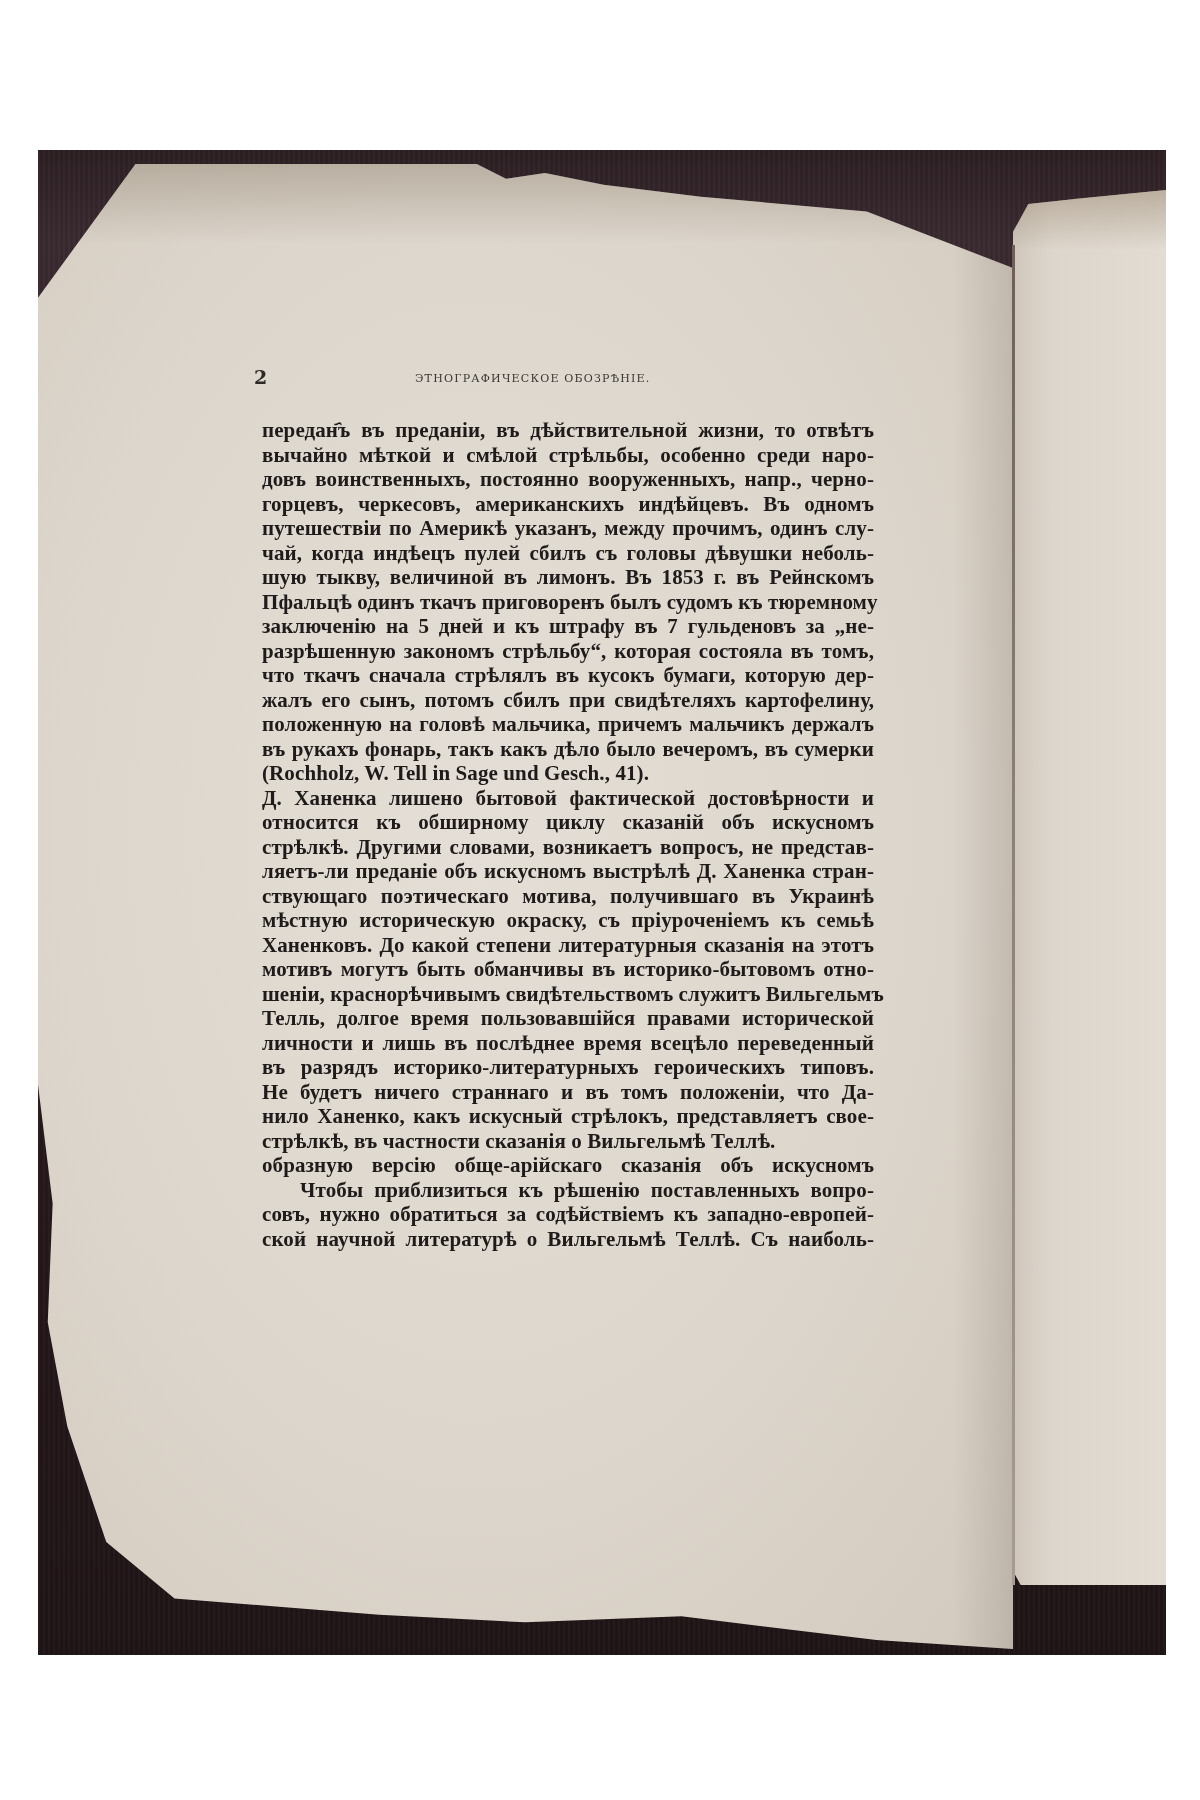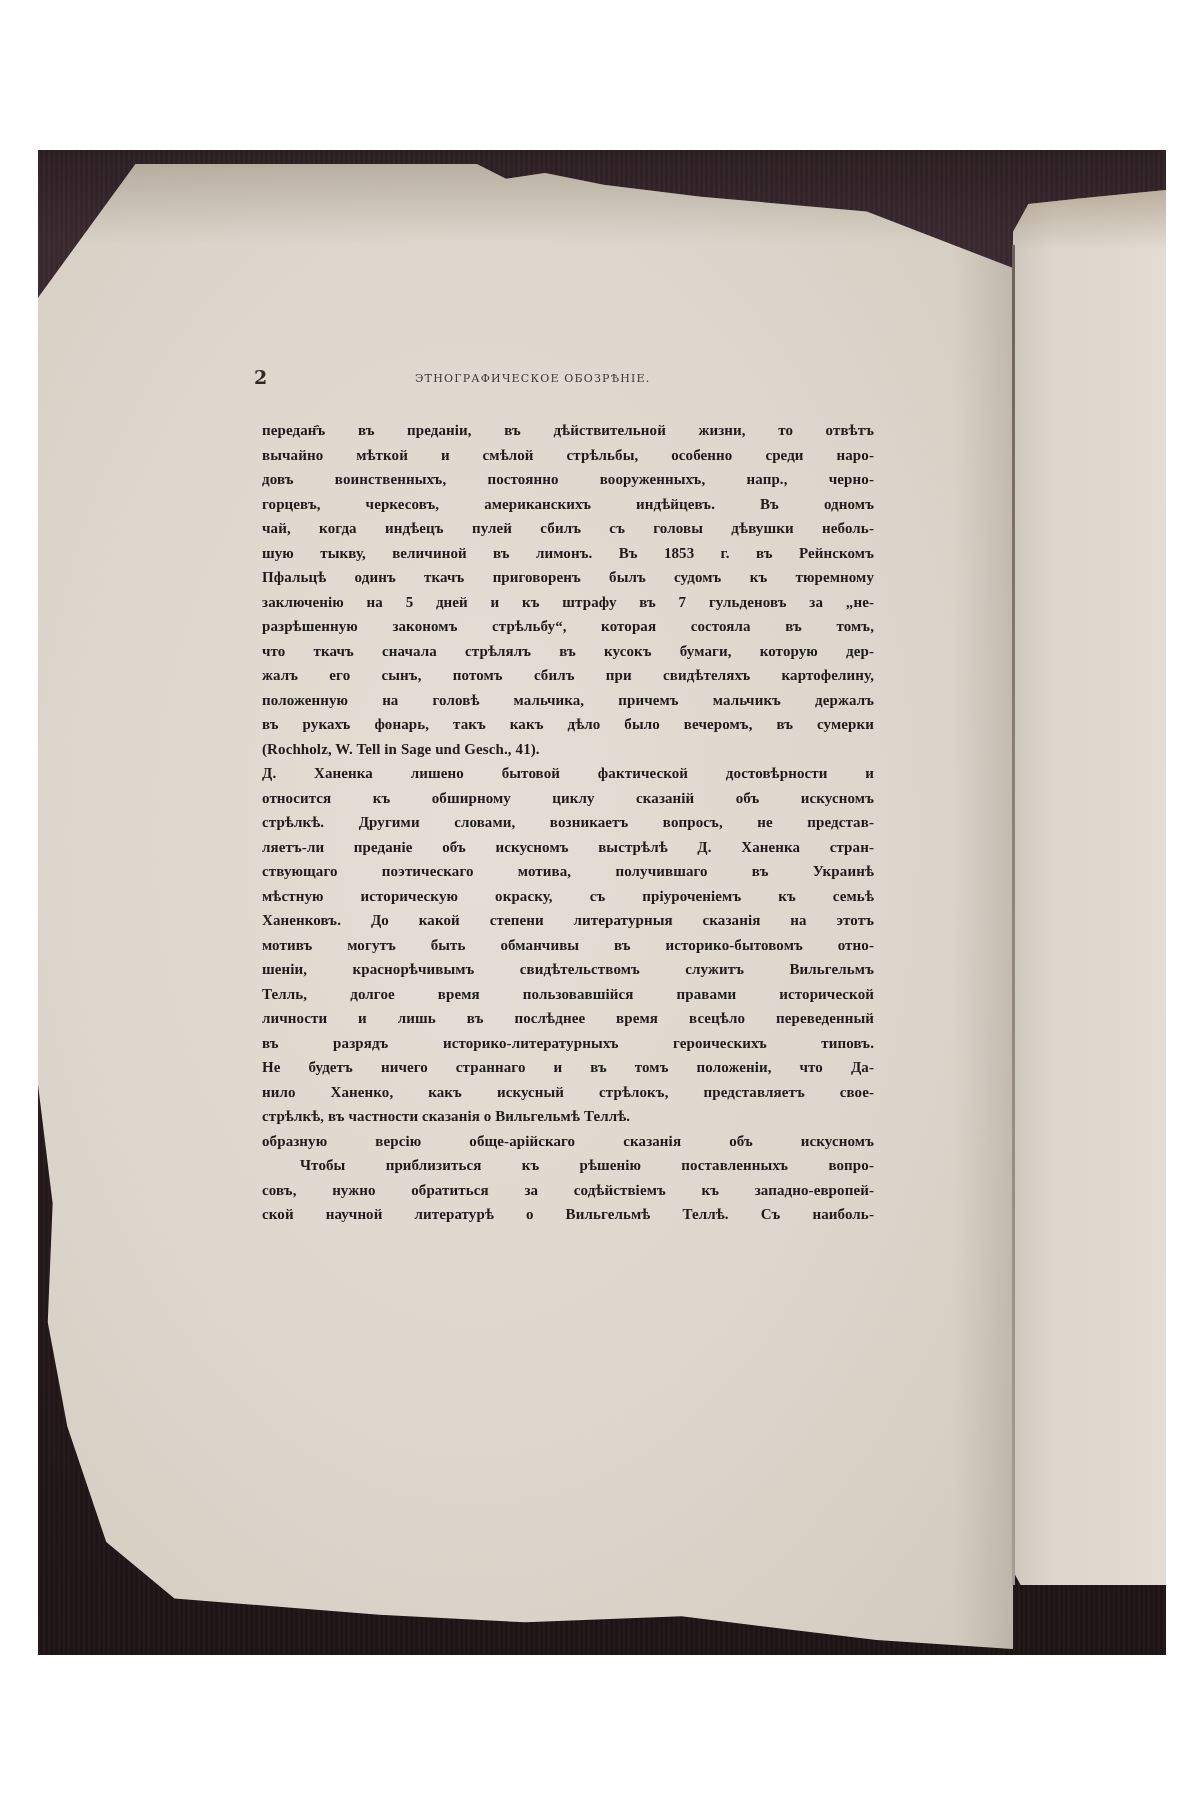--- a/index.html
+++ b/index.html
@@ -51,21 +51,21 @@
     .running-head {
       position: absolute; left: 250px; top: 372px; width: 620px; height: 24px;
       font-family: "DejaVu Serif", serif; color: #2d2a28;
     }
     .page-number { position: absolute; left: 4px; top: -6px; font-size: 19px; font-weight: bold; }
     .journal-title { position: absolute; left: 165px; top: 0; font-size: 11px; letter-spacing: 1.2px; color: #3a3634; }
 
     .body-text {
       position: absolute; left: 262px; top: 418px; width: 612px;
       font-family: "Liberation Serif", "DejaVu Serif", serif;
-      font-size: 15px; line-height: 24.5px; color: #1e1b1a;
+      font-size: 21px; line-height: 24.5px; color: #1e1b1a;
       text-align: justify;
     }
     .body-text .line {
       display: block; white-space: nowrap; text-align-last: justify; text-align: justify;
       font-weight: bold; letter-spacing: 0.1px;
     }
     .body-text .line.last { text-align-last: left; }
     .body-text .line.indent { padding-left: 38px; }
   </style>
 </head>
@@ -91,20 +91,21 @@
   <span class="journal-title">ЭТНОГРАФИЧЕСКОЕ ОБОЗРѢНІЕ.</span>
 </div>
 
 <div class="body-text">
 
   <div>
     <span class="line">передан҄ъ въ преданіи, въ дѣйствительной жизни, то отвѣтъ</span>
     <span class="line">вычайно мѣткой и смѣлой стрѣльбы, особенно среди наро-</span>
     <span class="line">довъ воинственныхъ, постоянно вооруженныхъ, напр., черно-</span>
     <span class="line">горцевъ, черкесовъ, американскихъ индѣйцевъ. Въ одномъ</span>
+    <span class="line">путешествіи по Америкѣ указанъ, между прочимъ, одинъ слу-</span>
     <span class="line">чай, когда индѣецъ пулей сбилъ съ головы дѣвушки неболь-</span>
     <span class="line">шую тыкву, величиной въ лимонъ. Въ 1853 г. въ Рейнскомъ</span>
     <span class="line">Пфальцѣ одинъ ткачъ приговоренъ былъ судомъ къ тюремному</span>
     <span class="line">заключенію на 5 дней и къ штрафу въ 7 гульденовъ за „не-</span>
     <span class="line">разрѣшенную закономъ стрѣльбу“, которая состояла въ томъ,</span>
     <span class="line">что ткачъ сначала стрѣлялъ въ кусокъ бумаги, которую дер-</span>
     <span class="line">жалъ его сынъ, потомъ сбилъ при свидѣтеляхъ картофелину,</span>
     <span class="line">положенную на головѣ мальчика, причемъ мальчикъ держалъ</span>
     <span class="line">въ рукахъ фонарь, такъ какъ дѣло было вечеромъ, въ сумерки</span>
     <span class="line last">(Rochholz, W. Tell in Sage und Gesch., 41).</span>

